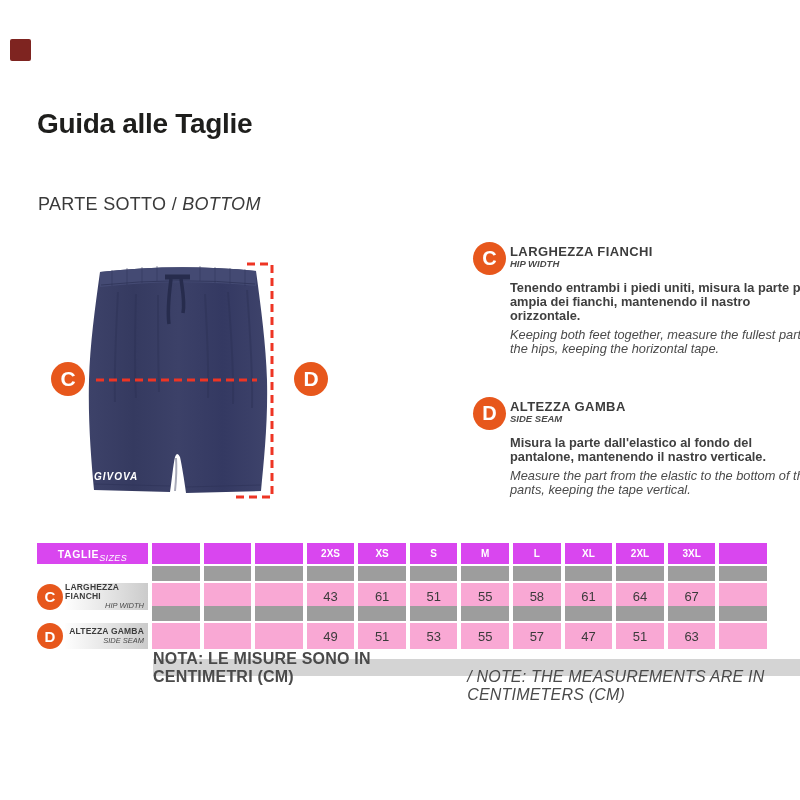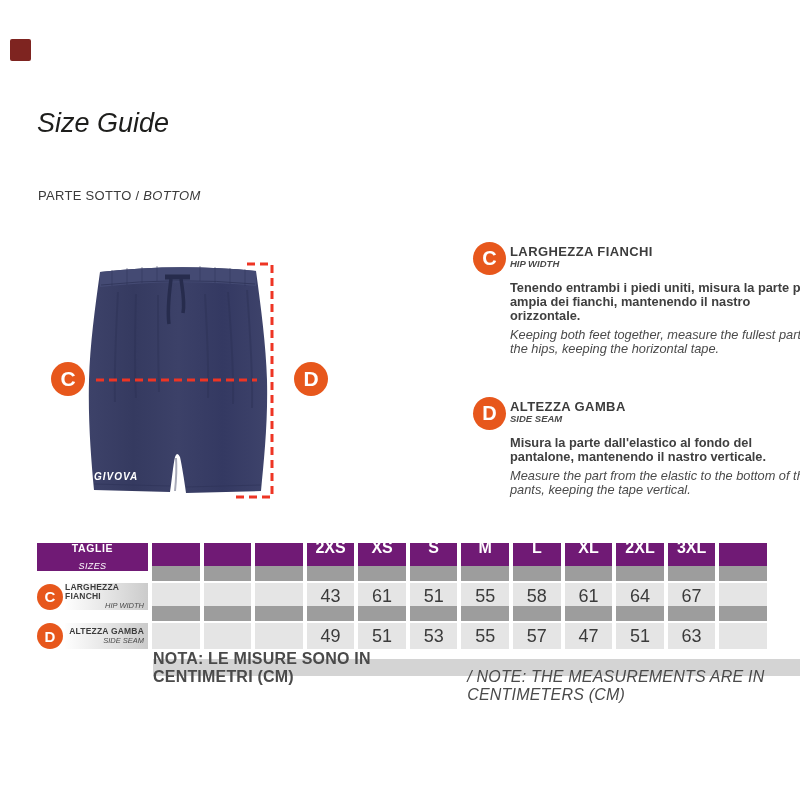--- a/index.html
+++ b/index.html
@@ -7,21 +7,21 @@
           font-family:"Liberation Sans",sans-serif;color:#3c3c3c;}
 
   
   .brand-swatch{position:absolute;left:10px;top:39px;width:21px;height:22px;
                 background:#7e2420;border-radius:2px;}
 
   
   .title-block{position:absolute;left:37px;top:109px;color:#1e1e1c;}
   .title-it{font-size:28px;font-weight:bold;line-height:30px;letter-spacing:-0.3px;}
   .title-en{font-size:27px;font-style:italic;line-height:29px;}
-  .garment-label{position:absolute;left:38px;top:188px;font-size:13px;color:#3a3a3a;letter-spacing:0.3px;}
+  .garment-label{position:absolute;left:38px;top:194px;font-size:18px;color:#3a3a3a;letter-spacing:0.3px;}
   .garment-label .en{font-style:italic;}
 
   
   .measure-section{position:absolute;left:473px;width:315px;}
   .sec-c{top:241px;}
   .sec-d{top:396px;}
   .sec-badge{position:absolute;left:0;top:1px;width:33px;height:33px;border-radius:50%;
              background:#e7571c;color:#fff;font-size:20px;font-weight:bold;
              display:flex;align-items:center;justify-content:center;}
   .sec-content{margin-left:37px;width:308px;}
@@ -30,32 +30,32 @@
   .sec-desc-it{margin-top:11px;font-size:12.8px;font-weight:bold;color:#3f3f3f;line-height:14px;}
   .sec-desc-en{margin-top:5px;font-size:12.8px;font-style:italic;color:#4a4a4a;line-height:14px;}
 
   
   .shorts-figure{position:absolute;left:40px;top:230px;}
 
   
   .size-table{position:absolute;left:37px;top:543px;width:730px;}
   .t-row{display:grid;grid-template-columns:111px repeat(12,1fr);column-gap:4px;margin-bottom:2px;}
   .h-row{height:21px;}
-  .h-cell{background:#701a75;color:#fff;display:flex;flex-direction:column;
-          align-items:center;line-height:10px;}
-  .h-size{font-size:16px;font-weight:bold;}
+  .h-cell{background:#d946ef;color:#fff;display:flex;flex-direction:row;
+          align-items:center;justify-content:center;line-height:10px;}
+  .h-size{font-size:10px;font-weight:bold;}
   .h-it{font-size:10.5px;font-weight:bold;letter-spacing:0.6px;}
   .h-en{font-size:9px;font-style:italic;letter-spacing:0.4px;margin-top:8px;}
   .band-row{height:15px;}
   .band-cell{background:#9d9d9d;}
   .spacer{background:transparent;}
   .d-row{height:21px;}
   .d-row-last{height:24px;}
-  .v-cell{background:#e5e5e5;display:flex;align-items:center;justify-content:center;
-          font-size:18px;color:#3b3b3b;}
+  .v-cell{background:#f9a8d4;display:flex;align-items:center;justify-content:center;
+          font-size:13px;color:#3b3b3b;}
   .label-cell{display:flex;align-items:center;}
   .row-badge{flex:0 0 26px;width:26px;height:26px;border-radius:50%;background:#e7571c;color:#fff;
              font-weight:bold;font-size:15px;display:flex;align-items:center;justify-content:center;}
   .label-box{flex:1;height:100%;margin-left:2px;box-sizing:border-box;padding-right:4px;
              background:linear-gradient(90deg,#fefefe 0%,#e3e3e3 55%,#cbcbcb 100%);
              display:flex;flex-direction:column;justify-content:center;align-items:flex-end;line-height:9px;}
   .label-it{font-size:8.5px;font-weight:bold;color:#3c3c3c;letter-spacing:0.2px;}
   .label-en{font-size:7.5px;font-style:italic;color:#4a4a4a;}
 
   
@@ -66,21 +66,21 @@
   .note-en{font-style:italic;margin-left:4px;margin-top:36px;}
 </style>
 </head>
 <body>
 
 <div class="canvas">
 
   <div class="brand-swatch"></div>
 
   <div class="title-block">
-    <div class="title-en">Size Guide</div>
+    <div class="title-it">Guida alle Taglie</div>
   </div>
 
   <div class="garment-label">
     <span class="it">PARTE SOTTO /</span>
     <span class="en">BOTTOM</span>
   </div>
 
   <svg class="shorts-figure" width="300" height="290" viewBox="40 230 300 290">
     <defs>
       <linearGradient id="navyg" x1="0" y1="0" x2="1" y2="0">

